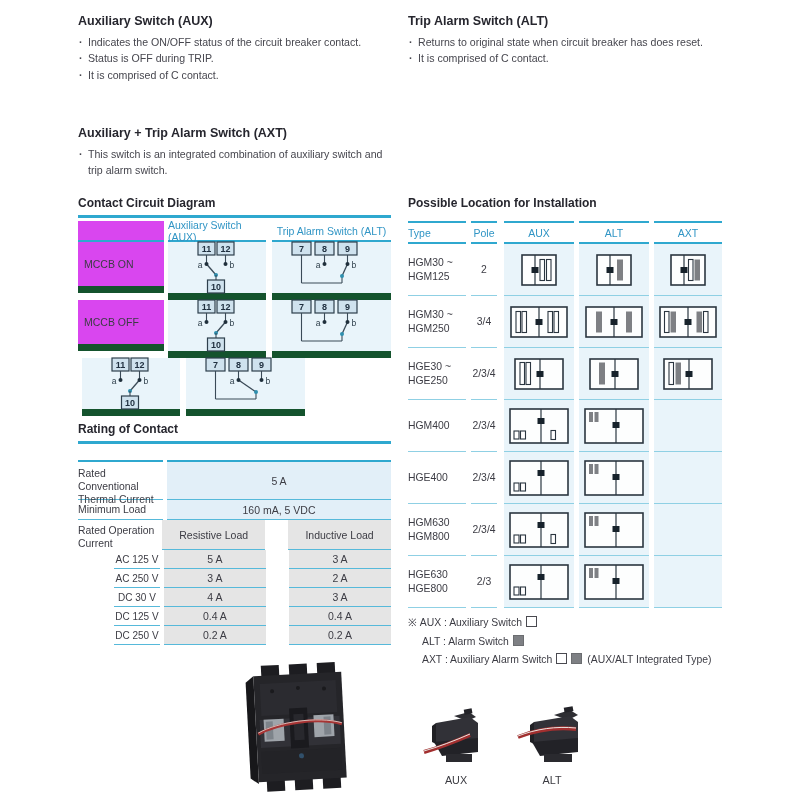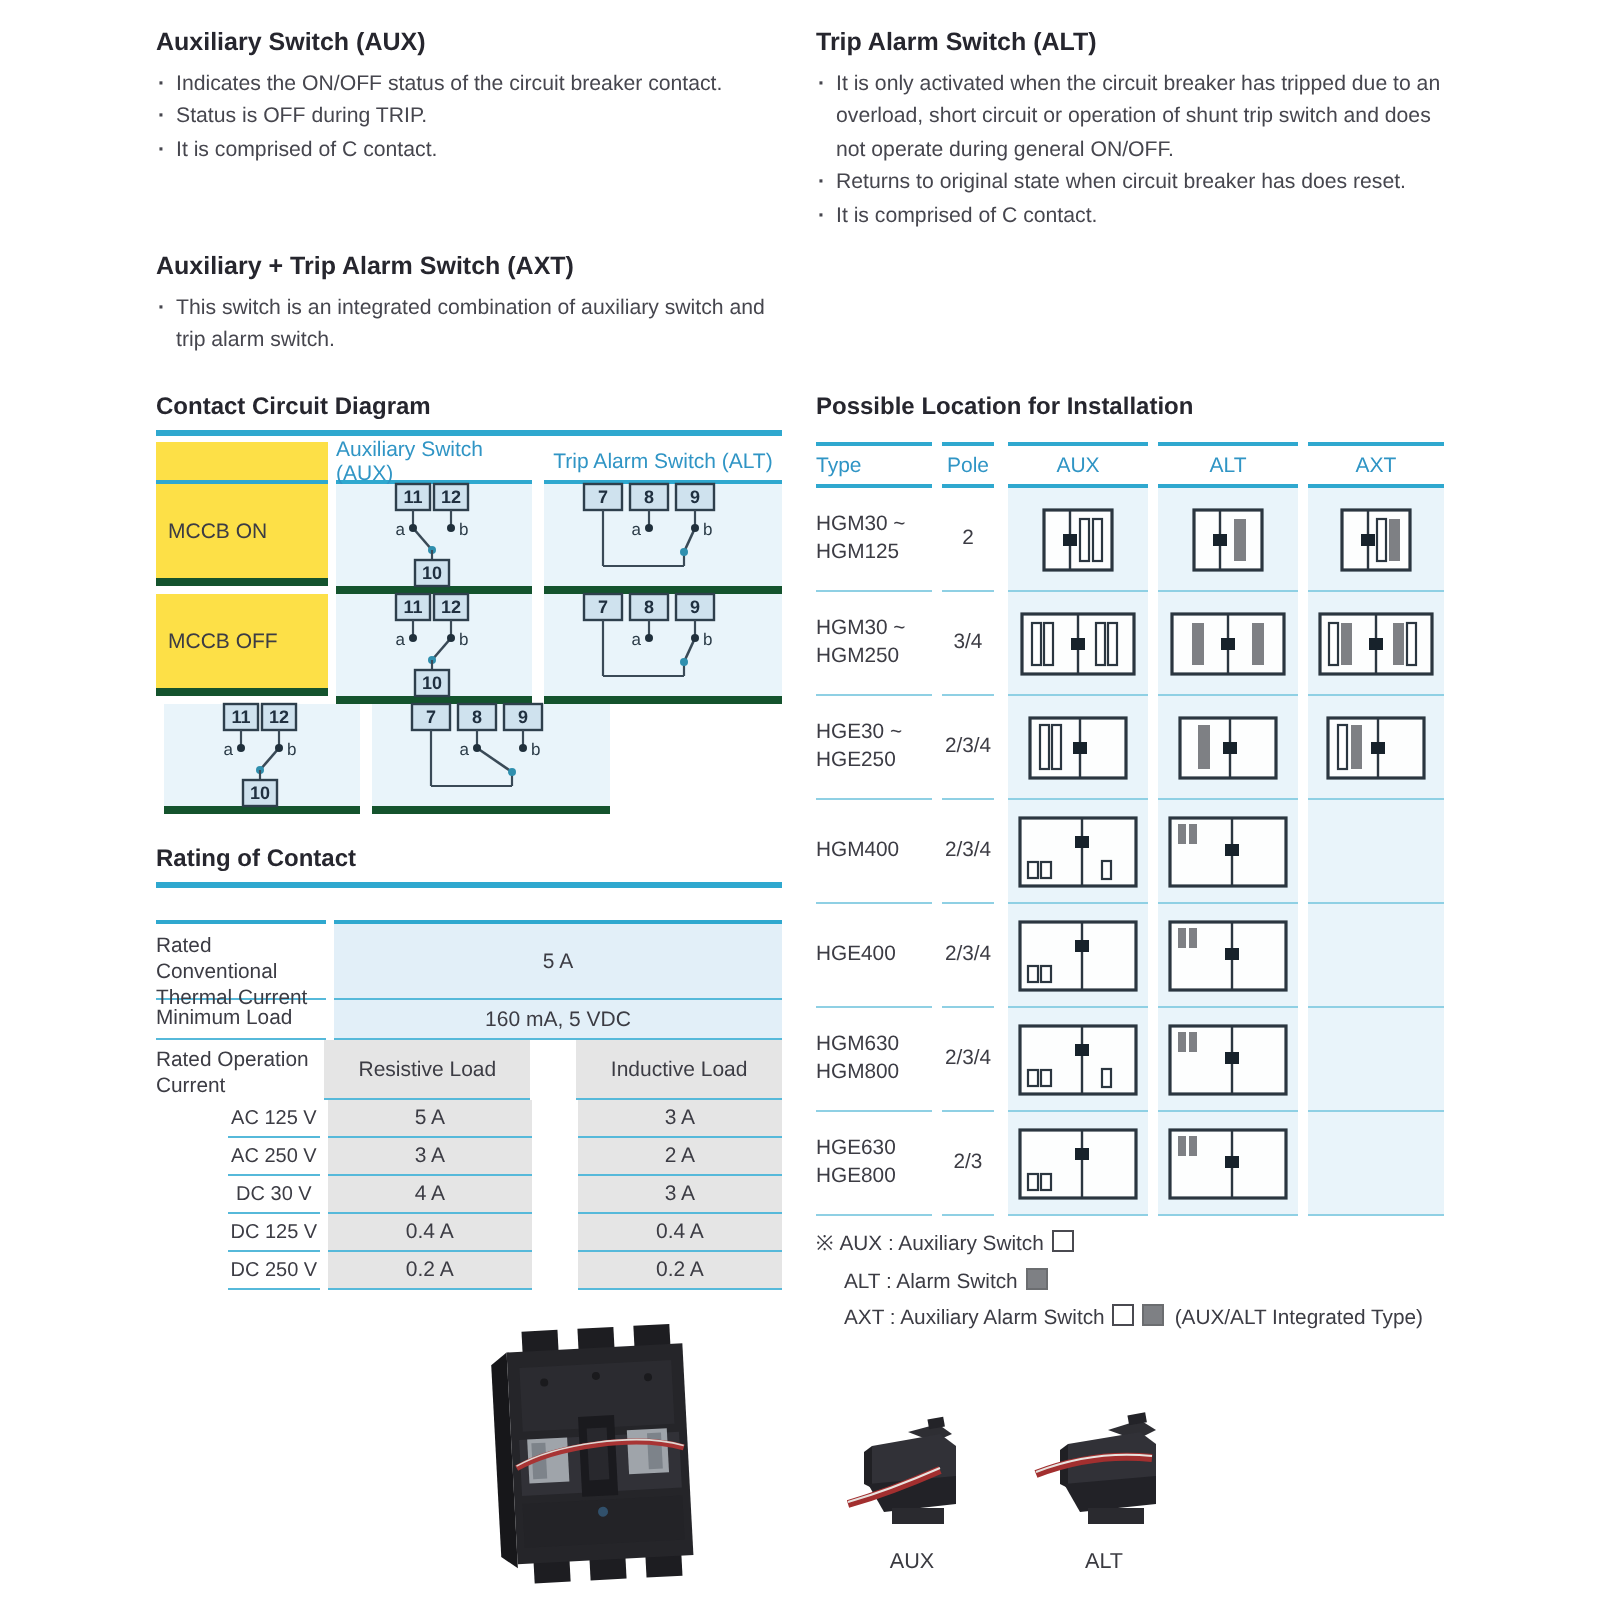--- a/index.html
+++ b/index.html
@@ -13,26 +13,26 @@
   h2{font-size:12.5px;font-weight:700;color:#26262e;margin:0 0 6px 0;}
   h3{font-size:12px;font-weight:700;color:#26262e;margin:0 0 5px 0;}
   ul.bullets{list-style:none;margin:0;padding:0;}
   ul.bullets li{font-size:10.6px;line-height:1.55;color:#46464e;padding-left:10px;position:relative;}
   ul.bullets li::before{content:"\00B7";position:absolute;left:1px;font-weight:700;color:#46464e;}
 
   .rule{height:3px;background:#2fa8cf;}
 
   
   .ct-row{display:flex;}
-  .ct-lab{width:86px;background:#fde047;}
+  .ct-lab{width:86px;background:#d946ef;}
   .ct-aux{width:98px;margin-left:4px;}
   .ct-alt{width:119px;margin-left:6px;}
   .ct-head{height:19px;display:flex;align-items:center;justify-content:center;
            font-size:10.5px;color:#3095c5;border-bottom:2px solid #2fa8cf;}
-  .ct-cell{height:51px;border-bottom:4px solid #14532d;display:flex;align-items:center;justify-content:center;}
+  .ct-cell{height:51px;border-bottom:7px solid #14532d;display:flex;align-items:center;justify-content:center;}
   .ct-cell.diagram{background:#e9f4fa;}
   .ct-cell.label{justify-content:flex-start;padding-left:6px;font-size:10.5px;color:#3c3c44;box-sizing:border-box;}
 
   
   .rt-row{display:flex;}
   .rt-lab{width:85px;box-sizing:border-box;font-size:10.4px;line-height:1.25;color:#3c3c44;}
   .rt-val{width:224px;margin-left:4px;background:#e2eff8;display:flex;align-items:center;justify-content:center;
           font-size:10.5px;color:#3c3c44;}
   .rt-half{width:109px;background:#e5e5e5;display:flex;align-items:center;justify-content:center;
            font-size:10.5px;color:#3c3c44;}
@@ -281,21 +281,20 @@
         <div class="rt-half second bb1">0.2 A</div>
       </div>
     </div>
   </div>
 
   <div class="col col-right">
 
     <div class="abs" style="top:0;">
       <h2>Trip Alarm Switch (ALT)</h2>
       <ul class="bullets">
-        <li>It is only activated when the circuit breaker has tripped due to an overload, short circuit or operation of shunt trip switch and does not operate during general ON/OFF.</li>
         <li>Returns to original state when circuit breaker has does reset.</li>
         <li>It is comprised of C contact.</li>
       </ul>
     </div>
 
     <div class="abs" style="top:182px;">
       <h3>Possible Location for Installation</h3>
     </div>
 
     <div class="abs" style="top:207px;">

